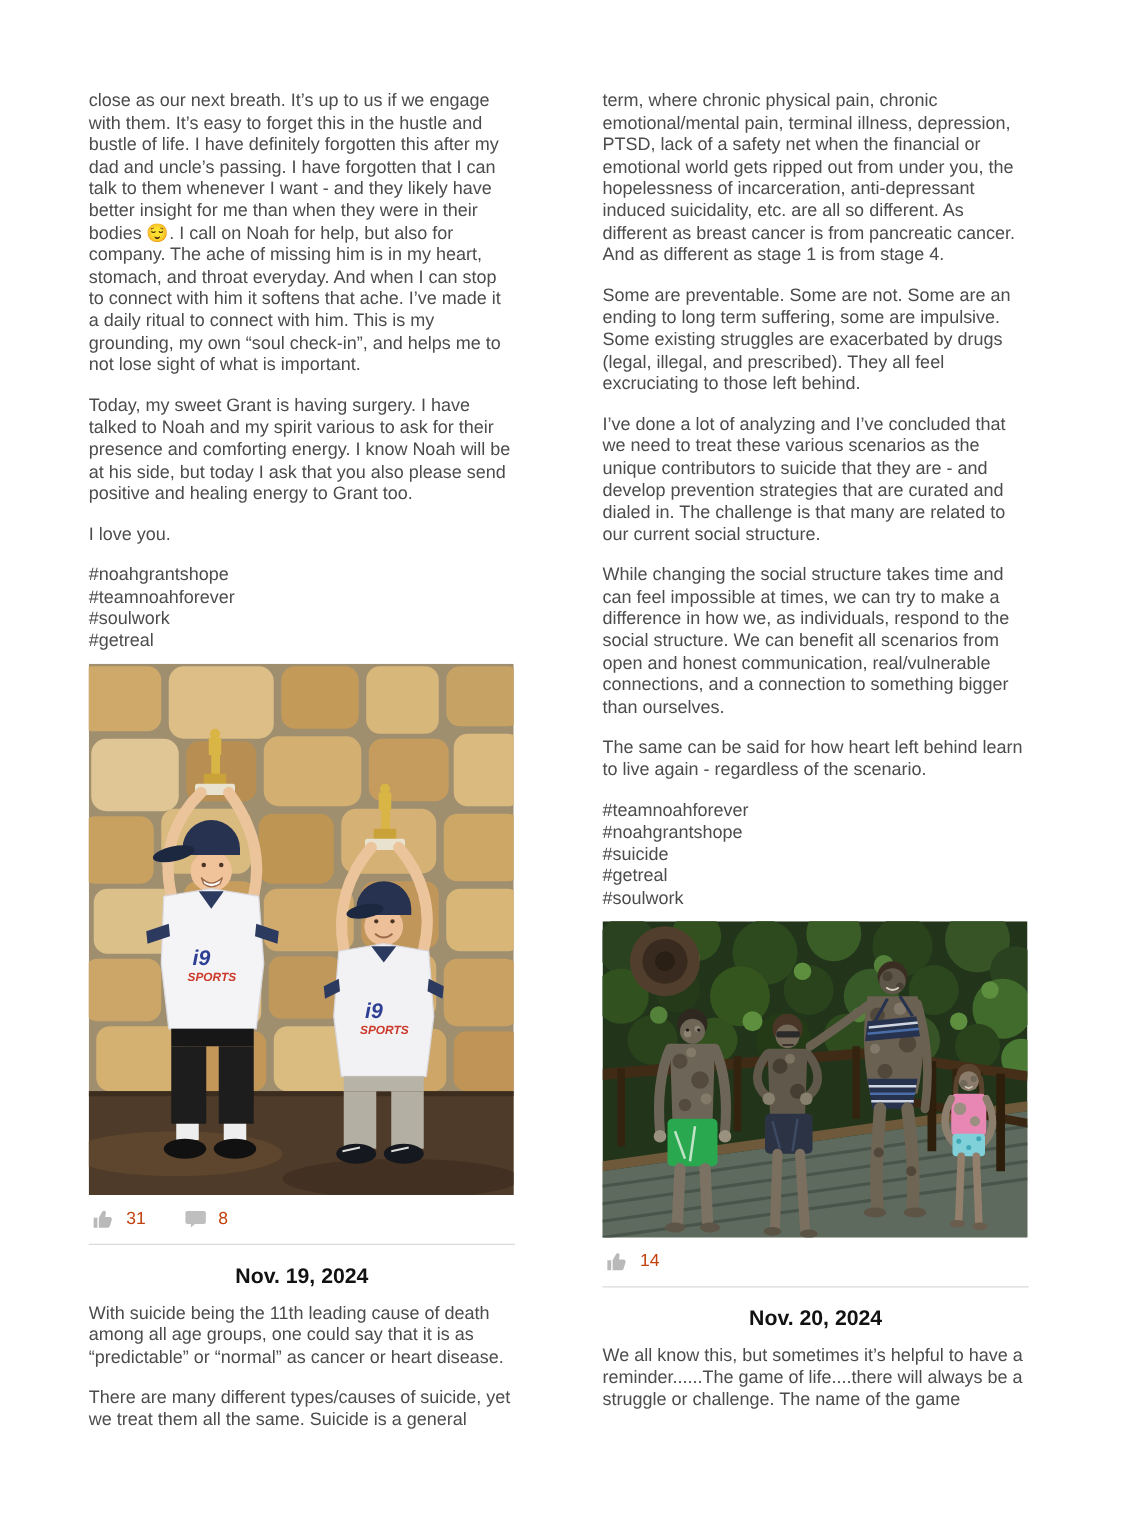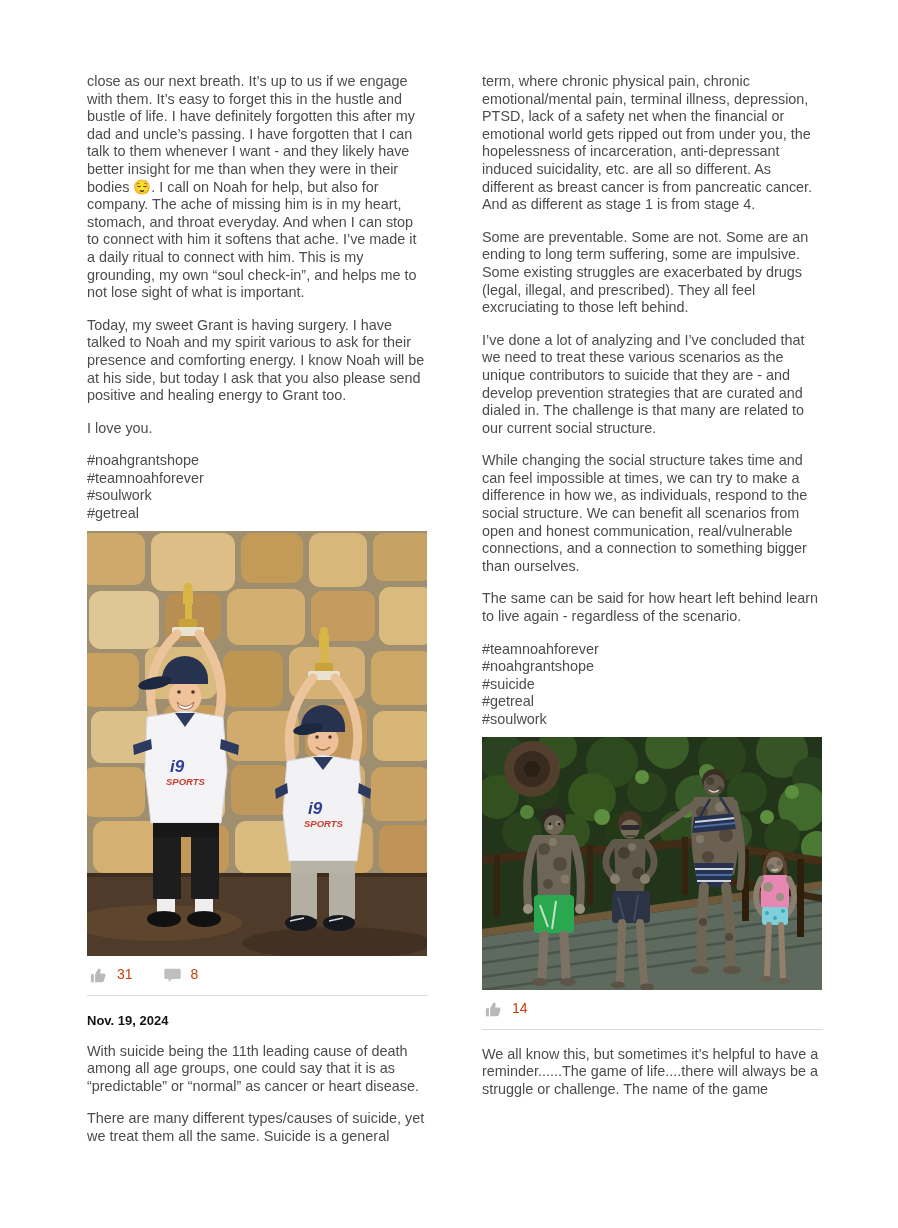--- a/index.html
+++ b/index.html
@@ -4,32 +4,32 @@
 <style>
   html,body { margin:0; padding:0; background:#ffffff; }
   .page {
     position:relative; width:898px; height:1228px; background:#ffffff;
     font-family:"Liberation Sans", sans-serif; overflow:hidden;
   }
   .col {
     position:absolute; top:73px; width:341px;
     color:#4c4c4c; font-size:14.4px; line-height:17.6px;
   }
-  .col-left  { left:87px; }
+  .col-left  { left:71px; }
   .col-right { left:482px; }
   .para { margin:0 0 15px 0; }
   .hashtags { margin:0 0 8px 0; }
   .hashtag-line { margin:0; }
   .photo { display:block; margin:0; }
   .stats { display:flex; margin:10px 0 10px 0; color:#c2410c; font-size:14px; }
   .stat-icon { width:19px; height:19px; margin:0 9px 0 2px; display:inline-block; }
   .stat-icon svg { width:19px; height:19px; display:block; }
   .stat-count { margin-right:28px; }
   .divider { border:0; border-top:1px solid #dadada; margin:0 0 16px 0; }
-  .date-heading { margin:0 0 14px 0; font-size:13px; line-height:17px; font-weight:bold; color:#121212; }
+  .date-heading { margin:0 0 14px 0; font-size:17px; line-height:17px; font-weight:bold; color:#121212;text-align:center; }
   .page-number {
     position:absolute; top:1190px; left:16px; width:100%; text-align:right;
     font-family:"DejaVu Serif", serif; font-weight:bold; font-size:11px; color:#74517f;
   }
   .svg-logo-top { font-family:"Liberation Sans", sans-serif; font-weight:bold; font-style:italic; }
   .svg-logo-bot { font-family:"Liberation Sans", sans-serif; font-weight:bold; font-style:italic; }
 </style>
 </head>
 <body>
 
@@ -337,17 +337,18 @@
       <span class="stat-icon">
         <svg viewBox="0 0 20 20">
             <path d="M2 8.6h3.2V17H2z M6.4 17h7.2c1 0 1.8-.6 2.1-1.5l1.6-5.2c.4-1.2-.5-2.4-1.7-2.4h-3.9l.6-3.1c.2-.9-.3-1.8-1.2-2-.8-.2-1.5.1-1.8.8L6.4 8.6z" fill="#b9b9b9"></path>
           </svg>
       </span>
       <span class="stat-count">14</span>
     </div>
 
     <hr class="divider">
 
+    <h2 class="date-heading">Nov. 20, 2024</h2>
     <p class="para">We all know this, but sometimes it’s helpful to have a reminder......The game of life....there will always be a struggle or challenge. The name of the game</p>
   </div>
 
   <div class="page-number">39</div>
 </div>
 
 </body></html>

